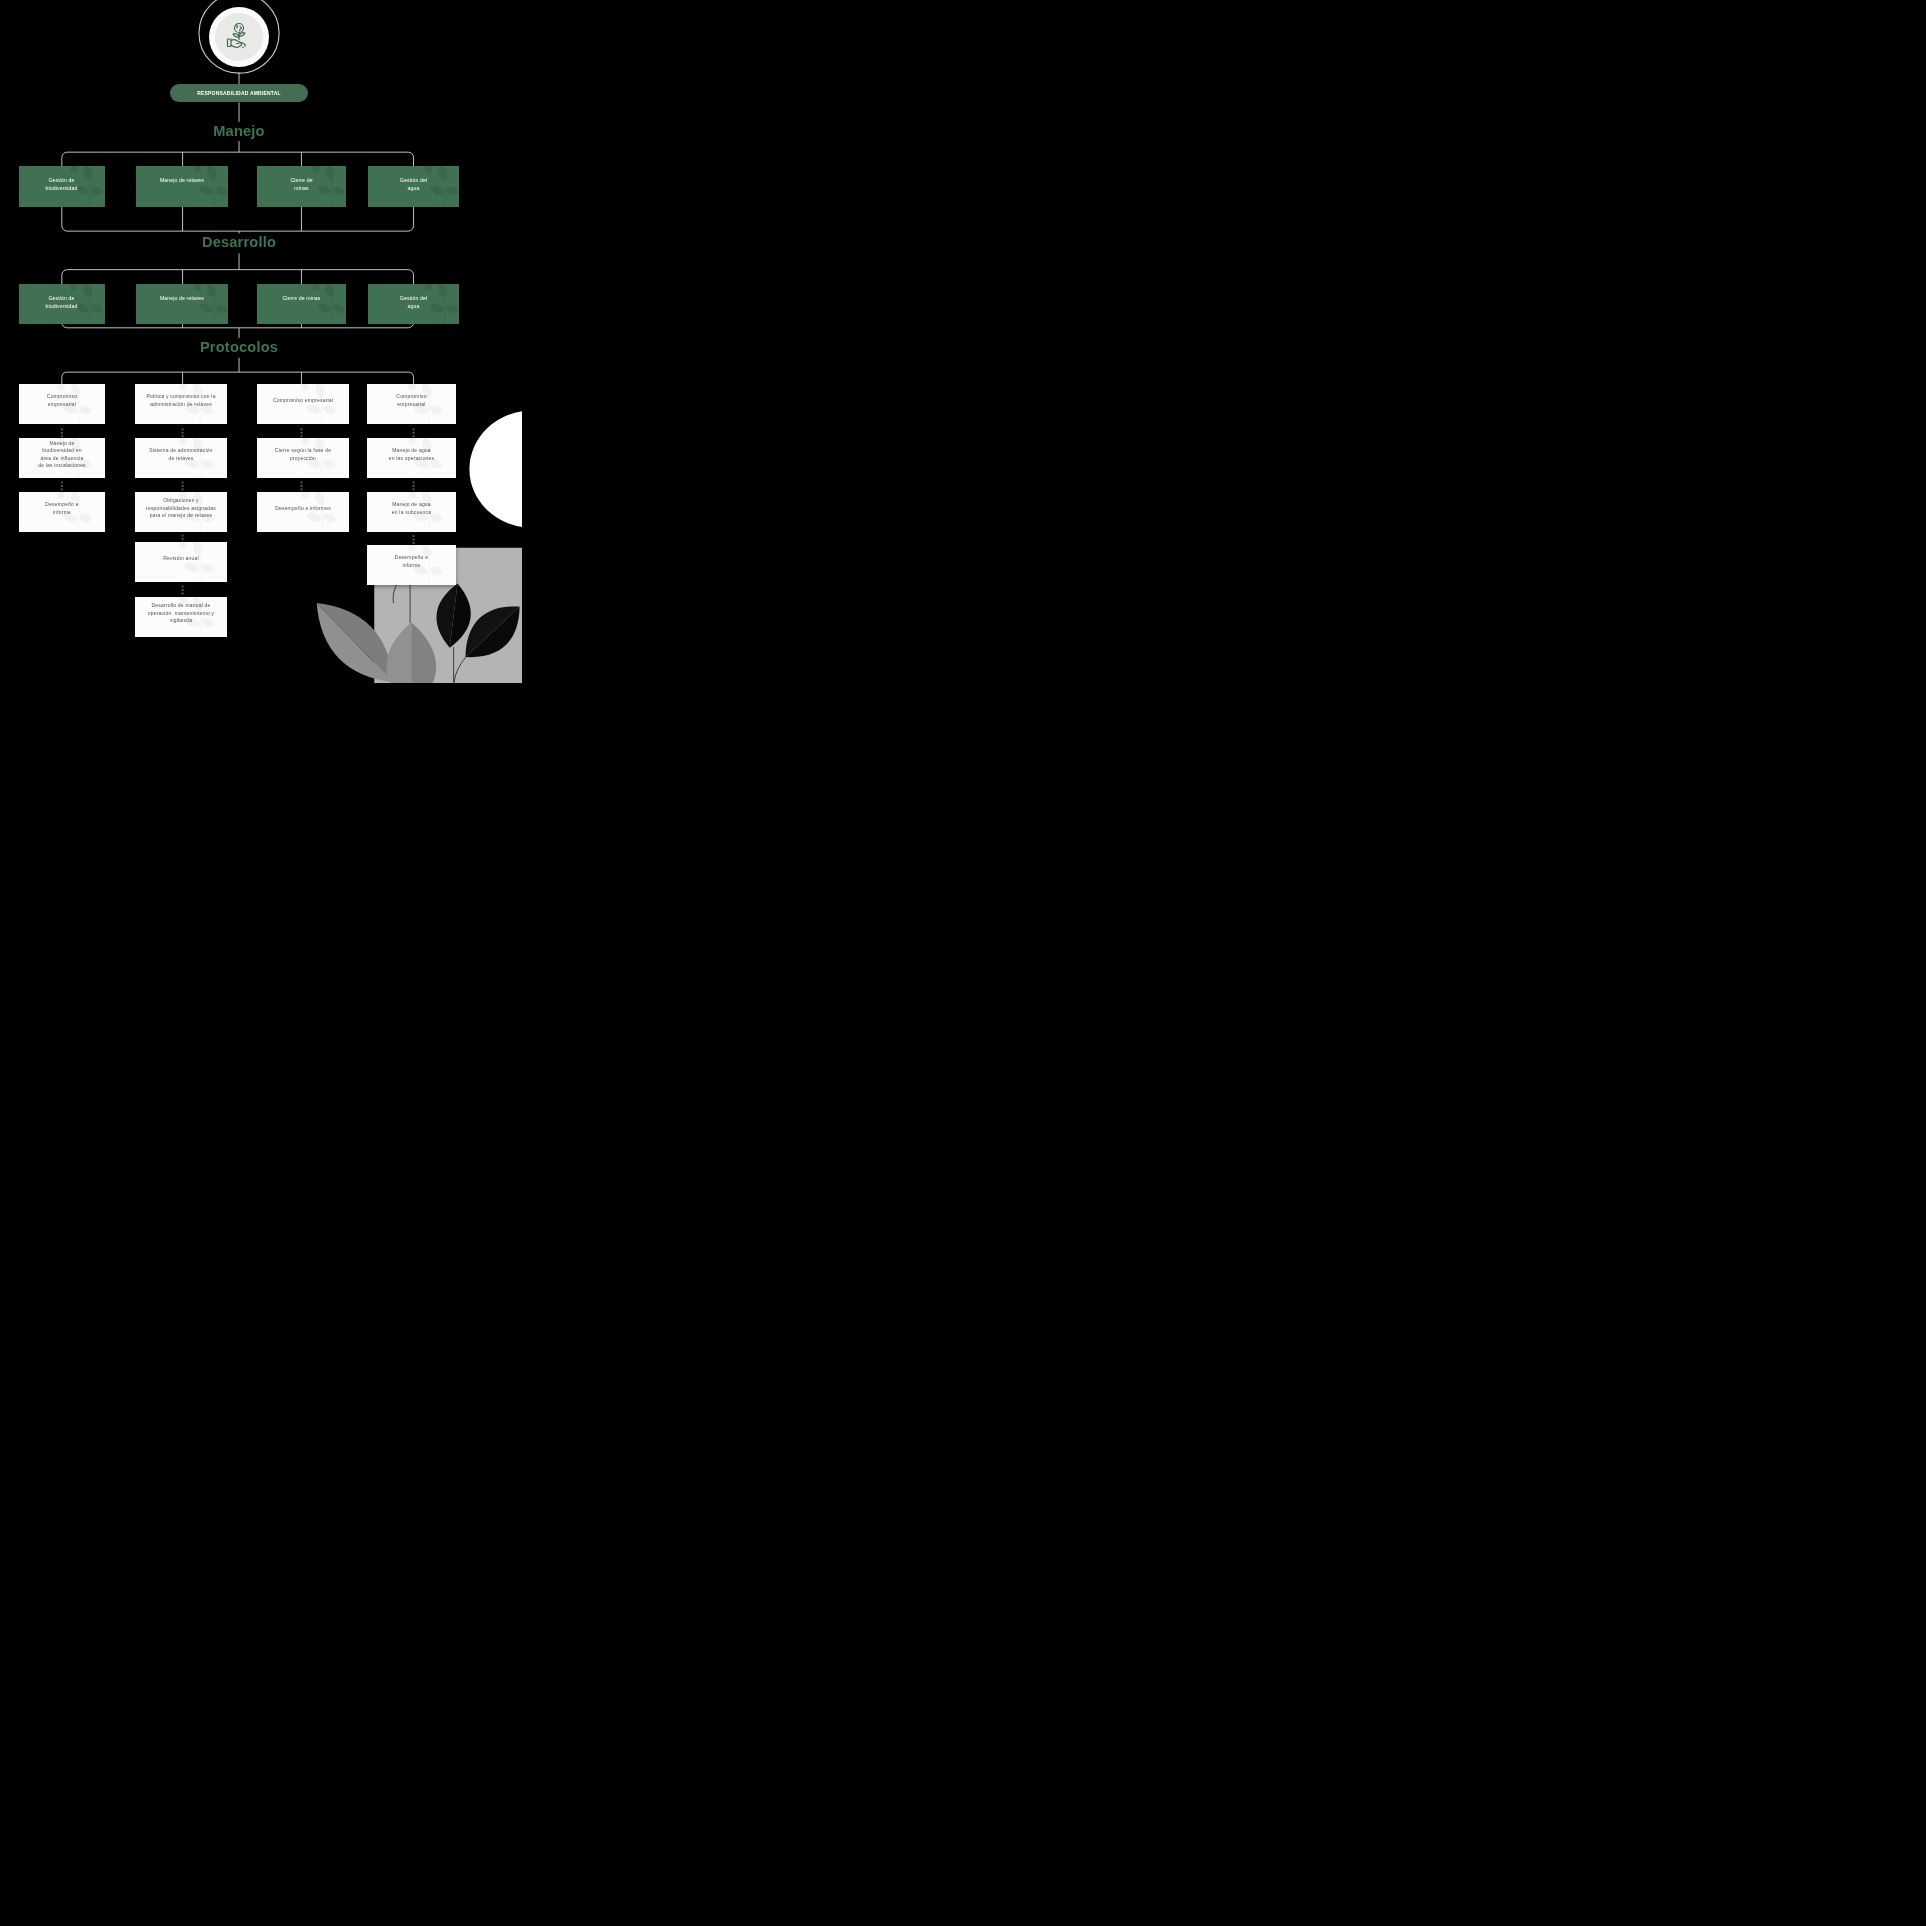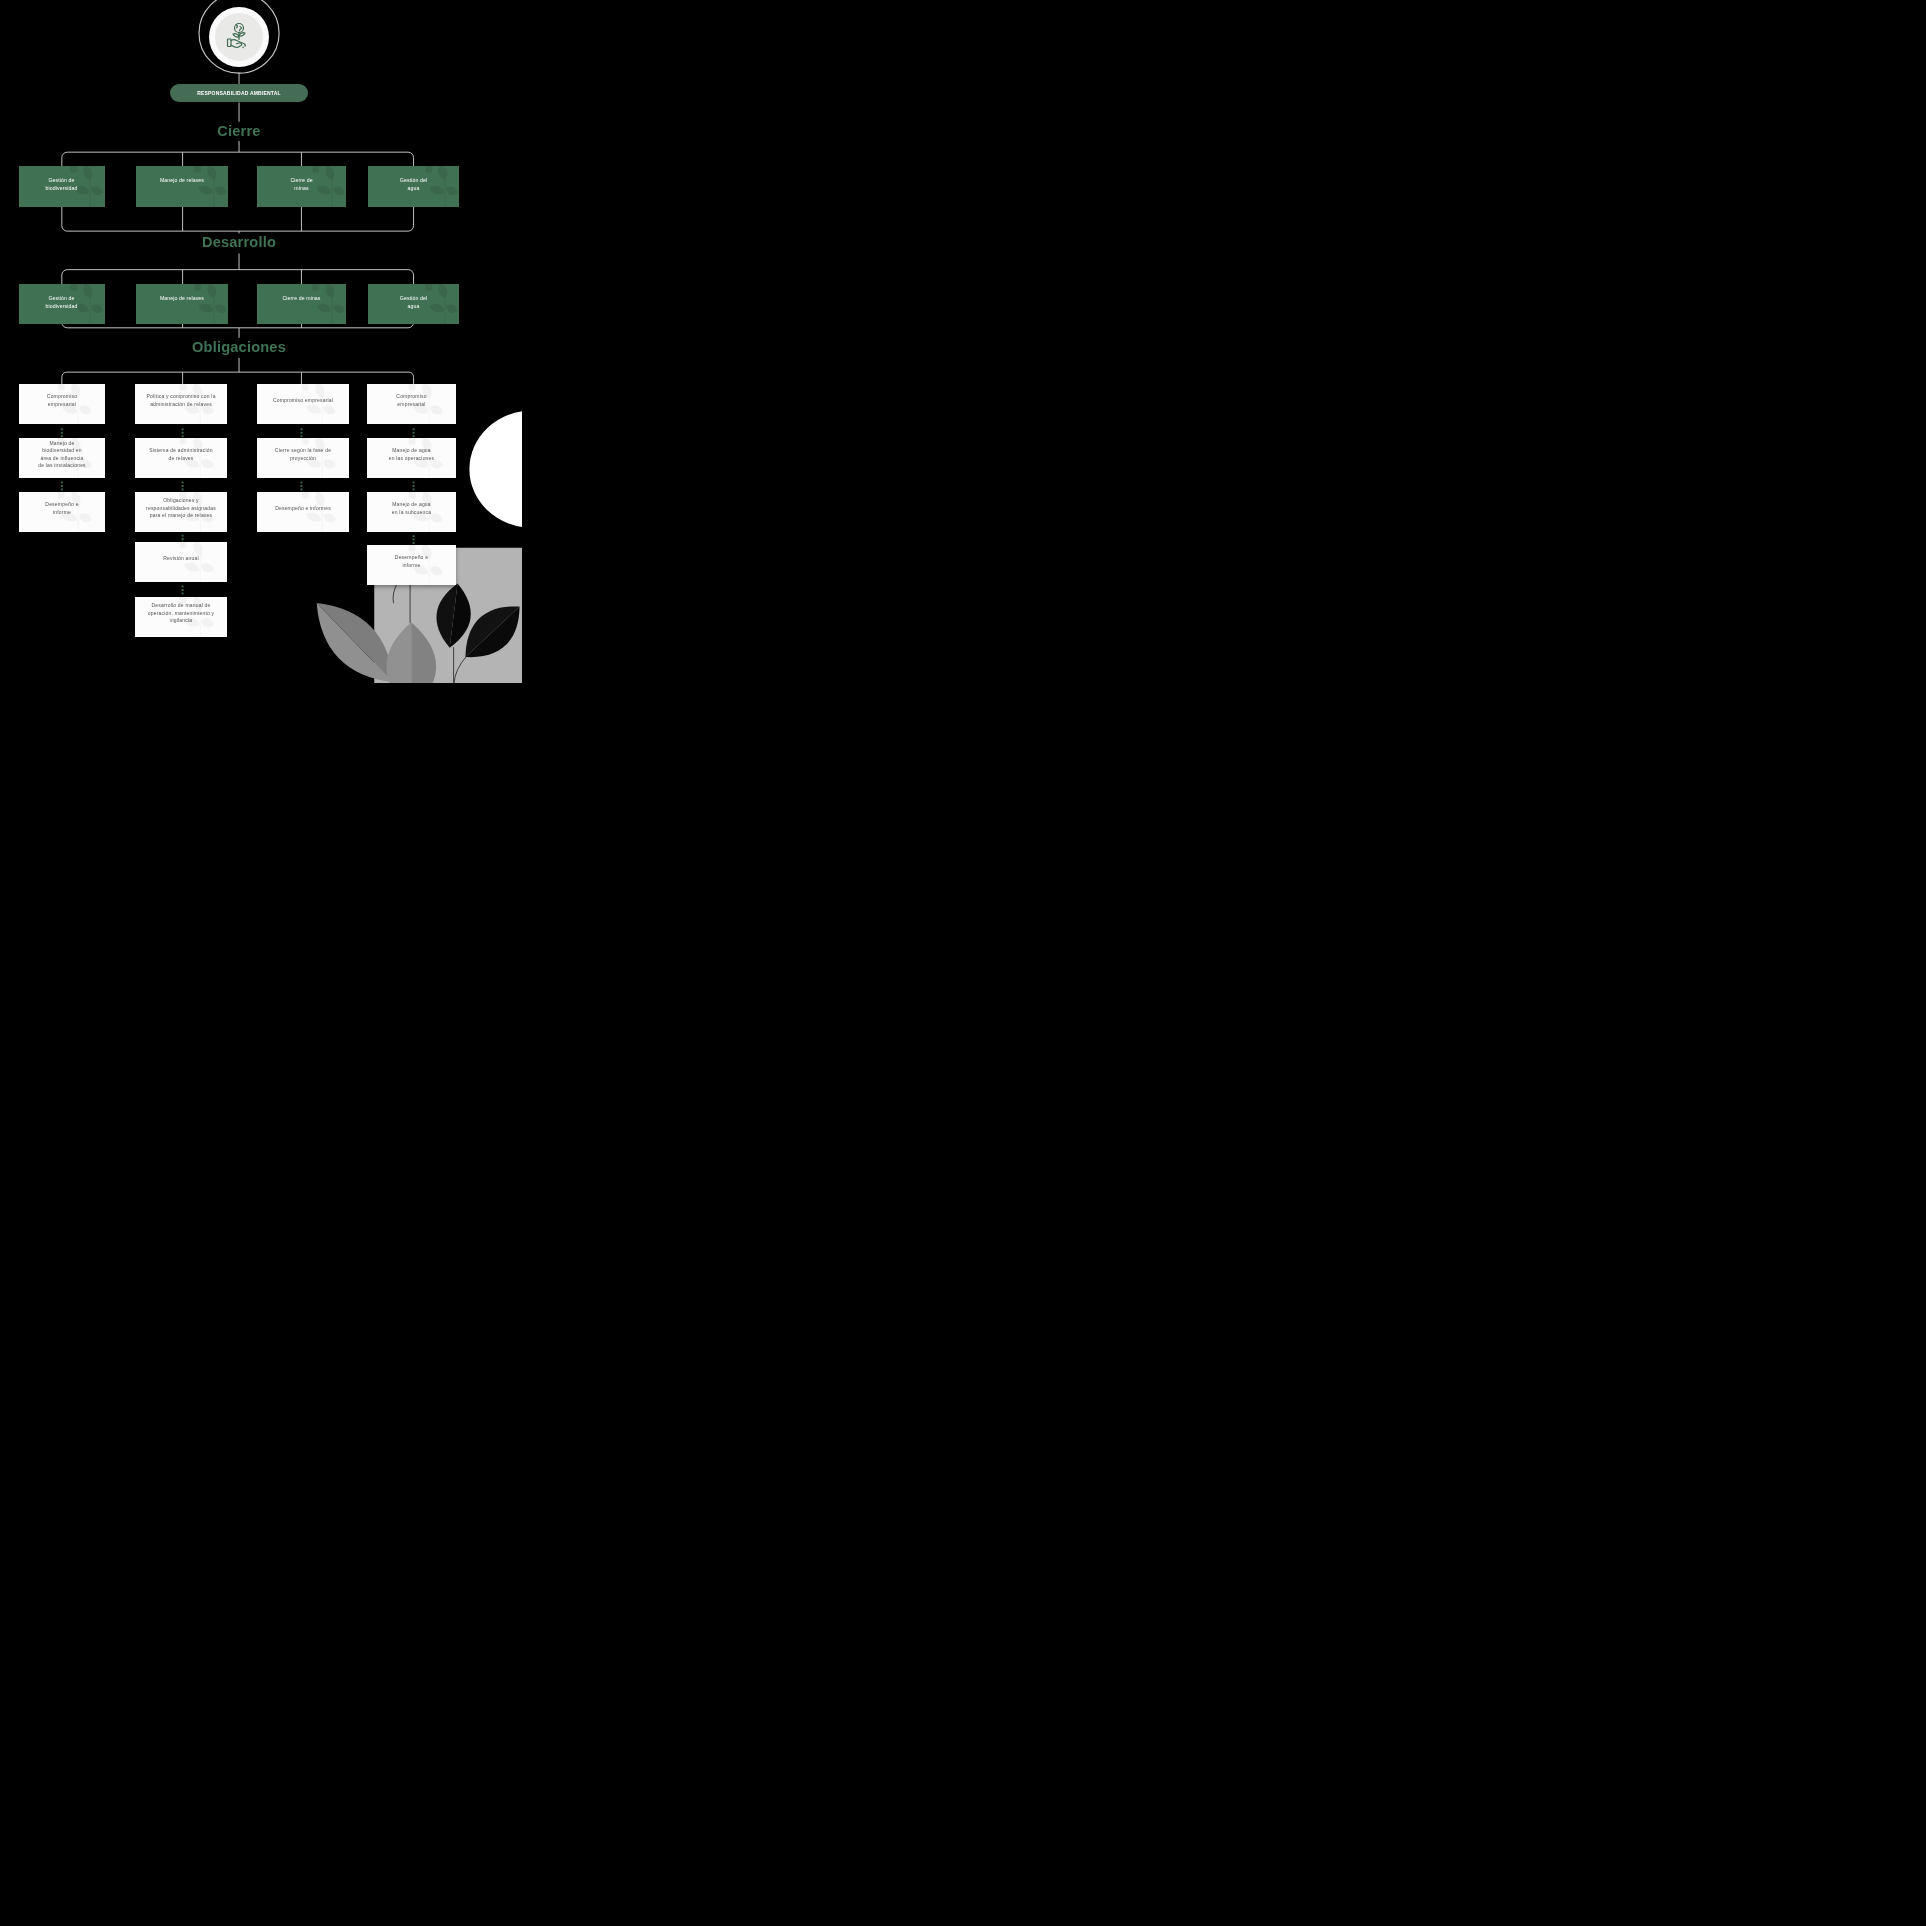--- a/index.html
+++ b/index.html
@@ -162,23 +162,23 @@
         <path d="M16 39 C20 37 24 37 27 39 L34 42 C44 45 46 48 44 50"></path>
         <path d="M40 52.5 l.5 .5"></path>
       </svg>
     </div>
   </div>
 
   <div class="pill">
     <span>RESPONSABILIDAD AMBIENTAL</span>
   </div>
 
-  <div class="heading h-marcos">Cierre</div>
+  <div class="heading h-marcos">Manejo</div>
   <div class="heading h-protocolos">Desarrollo</div>
-  <div class="heading h-indicadores">Obligaciones</div>
+  <div class="heading h-indicadores">Protocolos</div>
 
   <div class="node r1 cx1">
     <svg class="wm" viewBox="0 0 130 170">
         <use href="#leafmark" fill="currentColor"></use>
       </svg>
     <span class="lbl">Gestión de
 biodiversidad</span>
   </div>
   <div class="node r1 cx2">
     <svg class="wm" viewBox="0 0 130 170">

